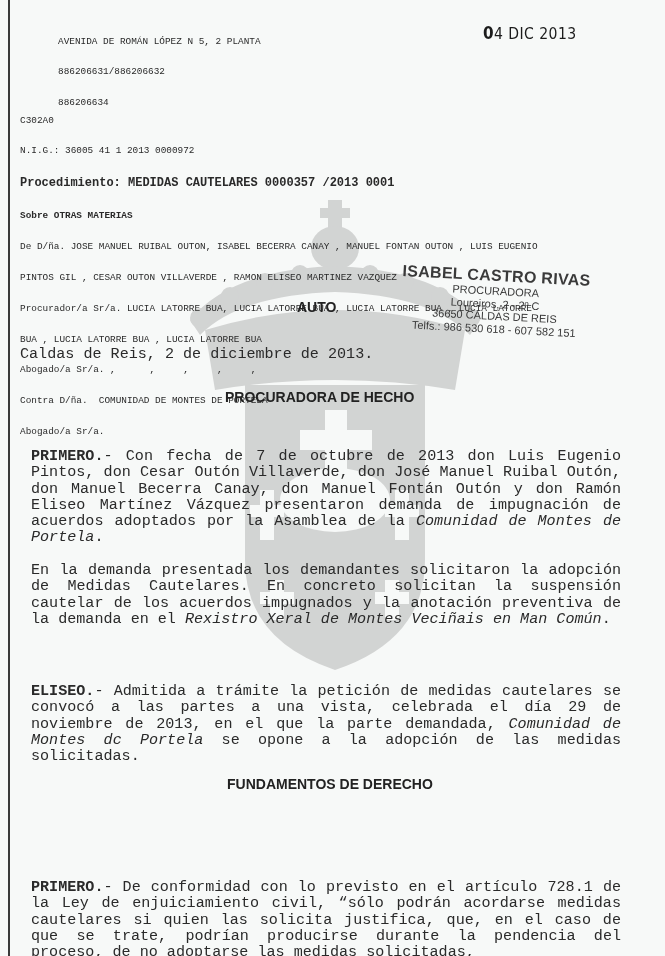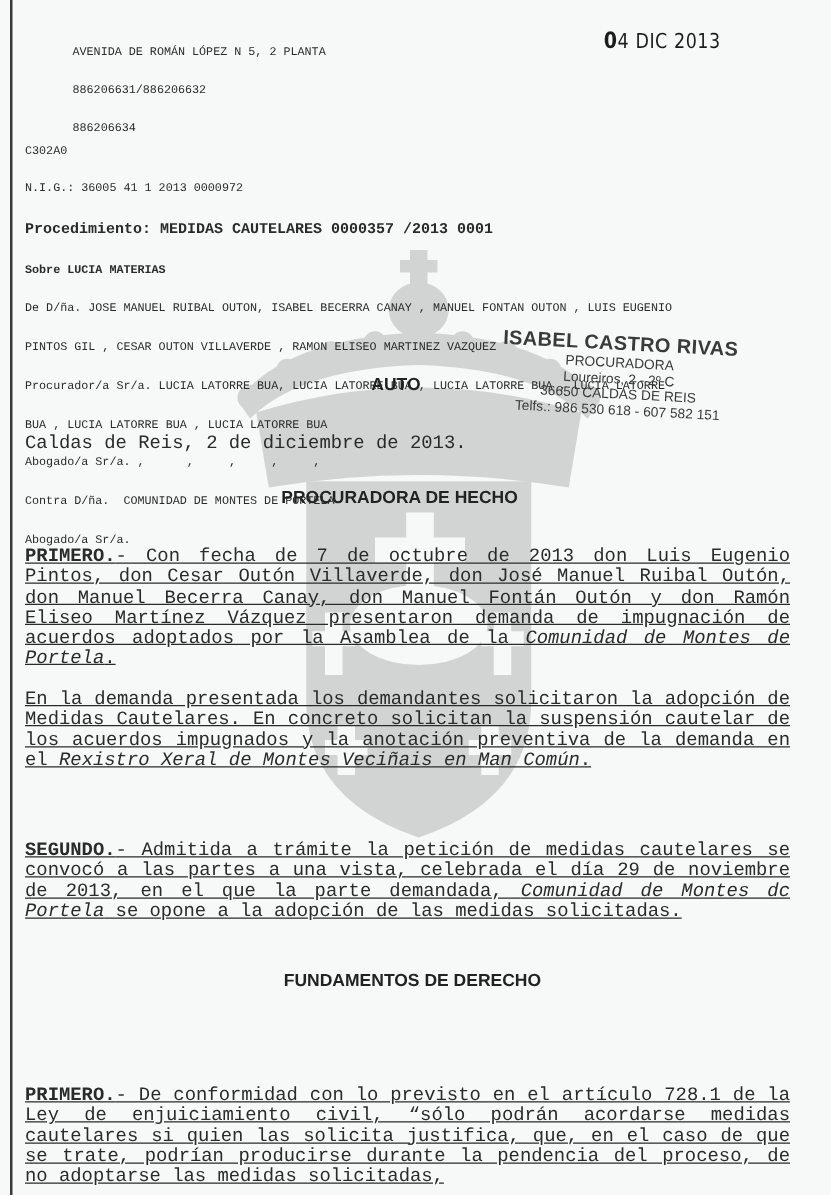--- a/index.html
+++ b/index.html
@@ -25,21 +25,21 @@
     .procuradora { position: absolute; left: 403px; top: 262px; transform: rotate(3deg); transform-origin: left top; font-family: "Liberation Sans", sans-serif; color: #3a3a3a; text-align: center; }
     .procuradora .name { font-size: 16px; font-weight: bold; letter-spacing: 0.3px; }
     .procuradora .line { font-size: 11px; line-height: 12.5px; }
 
     .heading { position: absolute; font-family: Liberation Sans, sans-serif; font-weight: bold; font-size: 14px; color: #222; }
     .auto { left: 297px; top: 299px; }
     .antecedentes { left: 225px; top: 389px; }
     .fundamentos { left: 227px; top: 776px; }
 
     .body { font-size: 15.1px; line-height: 16.3px; left: 20px; width: 612px; white-space: normal; }
-    .body p { margin: 0; text-align: justify; text-align-last: left; text-decoration: underline; }
+    .body p { margin: 11px; text-align: justify; text-align-last: left; }
     .caldas { left: 20px; top: 345px; font-size: 15.1px; }
     .p1 { top: 437px; }
     .p2 { top: 551px; }
     .p3 { top: 672px; }
     .p4 { top: 868px; }
     b.lead { font-weight: bold; }
     i { font-style: italic; }
   </style>
 </head>
 <body>
@@ -88,21 +88,21 @@
   <div>886206631/886206632</div>
   <div>886206634</div>
 </div>
 
 <div class="abs stamp-date"><b>0</b><span>4 DIC 2013</span></div>
 
 <div class="abs small header-block">
   <div>C302A0</div>
   <div>N.I.G.: 36005 41 1 2013 0000972</div>
   <div class="proc">Procedimiento: MEDIDAS CAUTELARES 0000357 /2013 0001</div>
-  <div class="sobre">Sobre LUCIA MATERIAS</div>
+  <div class="sobre">Sobre OTRAS MATERIAS</div>
   <div>De D/ña. JOSE MANUEL RUIBAL OUTON, ISABEL BECERRA CANAY , MANUEL FONTAN OUTON , LUIS EUGENIO</div>
   <div>PINTOS GIL , CESAR OUTON VILLAVERDE , RAMON ELISEO MARTINEZ VAZQUEZ</div>
   <div>Procurador/a Sr/a. LUCIA LATORRE BUA, LUCIA LATORRE BUA , LUCIA LATORRE BUA , LUCIA LATORRE</div>
   <div>BUA , LUCIA LATORRE BUA , LUCIA LATORRE BUA</div>
   <div>Abogado/a Sr/a. ,      ,     ,     ,     ,</div>
   <div>Contra D/ña.  COMUNIDAD DE MONTES DE PORTELA</div>
   <div>Abogado/a Sr/a.</div>
 </div>
 
 <div class="procuradora">
@@ -121,20 +121,20 @@
 
 <div class="abs body p1">
   <p><b class="lead">PRIMERO.</b><span>- Con fecha de 7 de octubre de 2013 don Luis Eugenio Pintos, don Cesar Outón Villaverde, don José Manuel Ruibal Outón, don Manuel Becerra Canay, don Manuel Fontán Outón y don Ramón Eliseo Martínez Vázquez presentaron demanda de impugnación de acuerdos adoptados por la Asamblea de la </span><i>Comunidad de Montes de Portela</i><span>.</span></p>
 </div>
 
 <div class="abs body p2">
   <p><span>En la demanda presentada los demandantes solicitaron la adopción de Medidas Cautelares. En concreto solicitan la suspensión cautelar de los acuerdos impugnados y la anotación preventiva de la demanda en el </span><i>Rexistro Xeral de Montes Veciñais en Man Común</i><span>.</span></p>
 </div>
 
 <div class="abs body p3">
-  <p><b class="lead">SEGUNDO.</b><span>- Admitida a trámite la petición de medidas cautelares se convocó a las partes a una vista, celebrada el día 29 de noviembre de 2013, en el que la parte demandada, </span><i>Comunidad de Montes dc Portela</i><span> se opone a la adopción de las medidas solicitadas.</span></p>
+  <p><b class="lead">ELISEO.</b><span>- Admitida a trámite la petición de medidas cautelares se convocó a las partes a una vista, celebrada el día 29 de noviembre de 2013, en el que la parte demandada, </span><i>Comunidad de Montes dc Portela</i><span> se opone a la adopción de las medidas solicitadas.</span></p>
 </div>
 
 <div class="heading fundamentos">FUNDAMENTOS DE DERECHO</div>
 
 <div class="abs body p4">
   <p><b class="lead">PRIMERO.</b><span>- De conformidad con lo previsto en el artículo 728.1 de la Ley de enjuiciamiento civil, “sólo podrán acordarse medidas cautelares si quien las solicita justifica, que, en el caso de que se trate, podrían producirse durante la pendencia del proceso, de no adoptarse las medidas solicitadas,</span></p>
 </div>
 
 </body></html>

